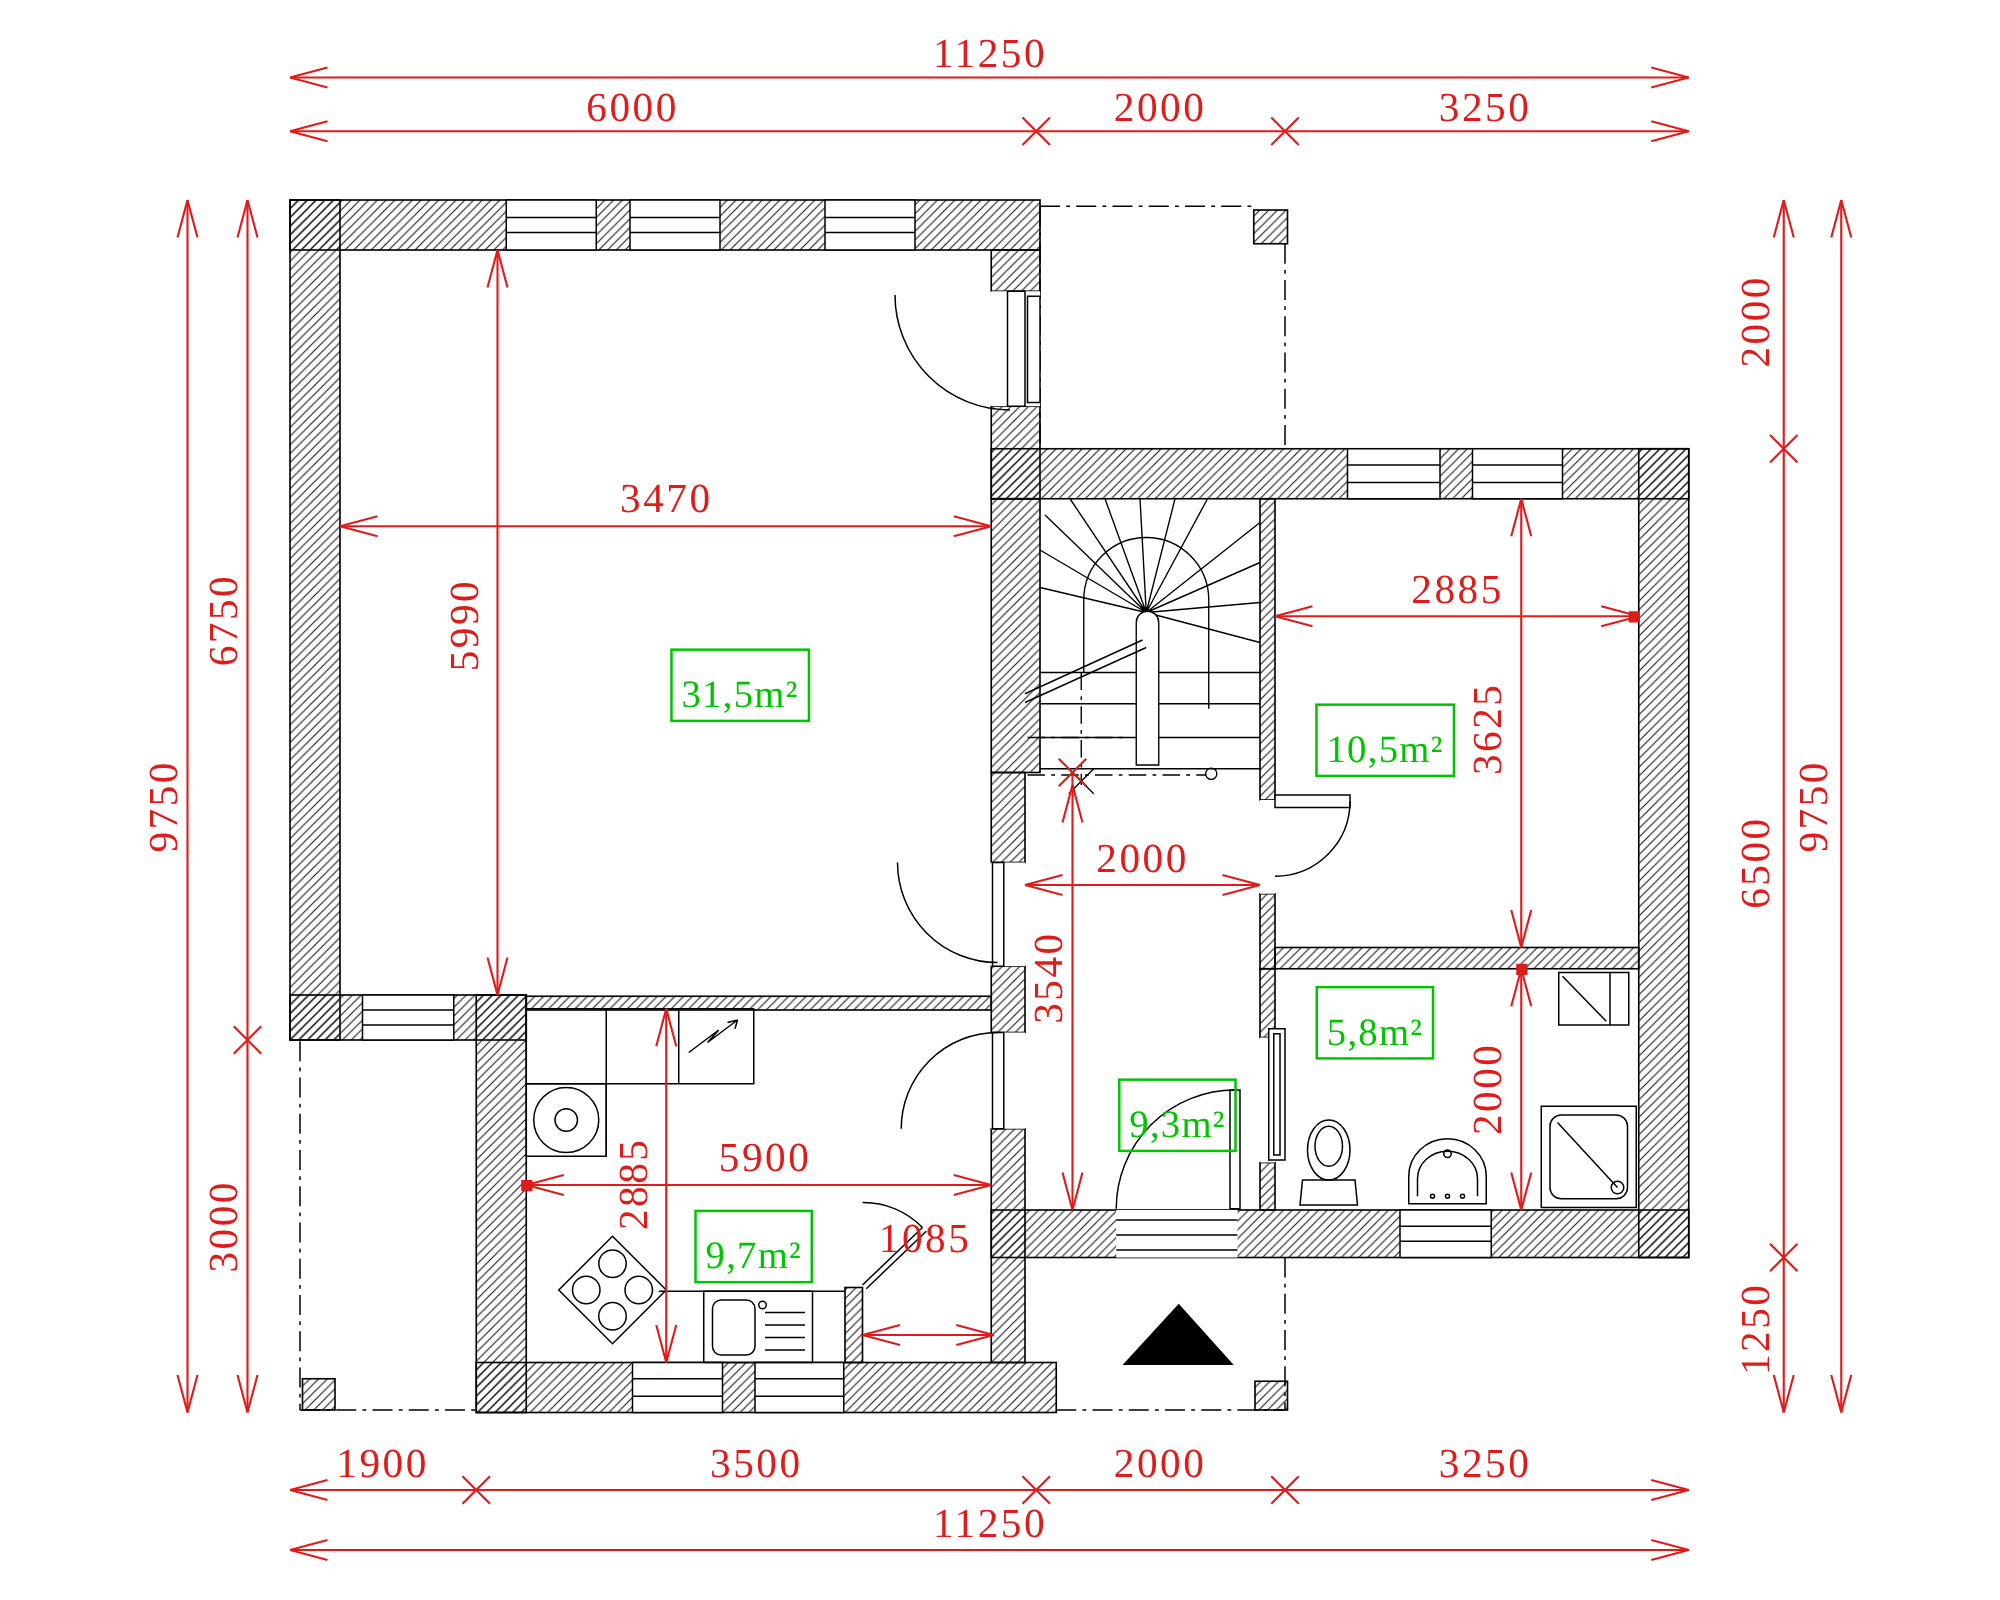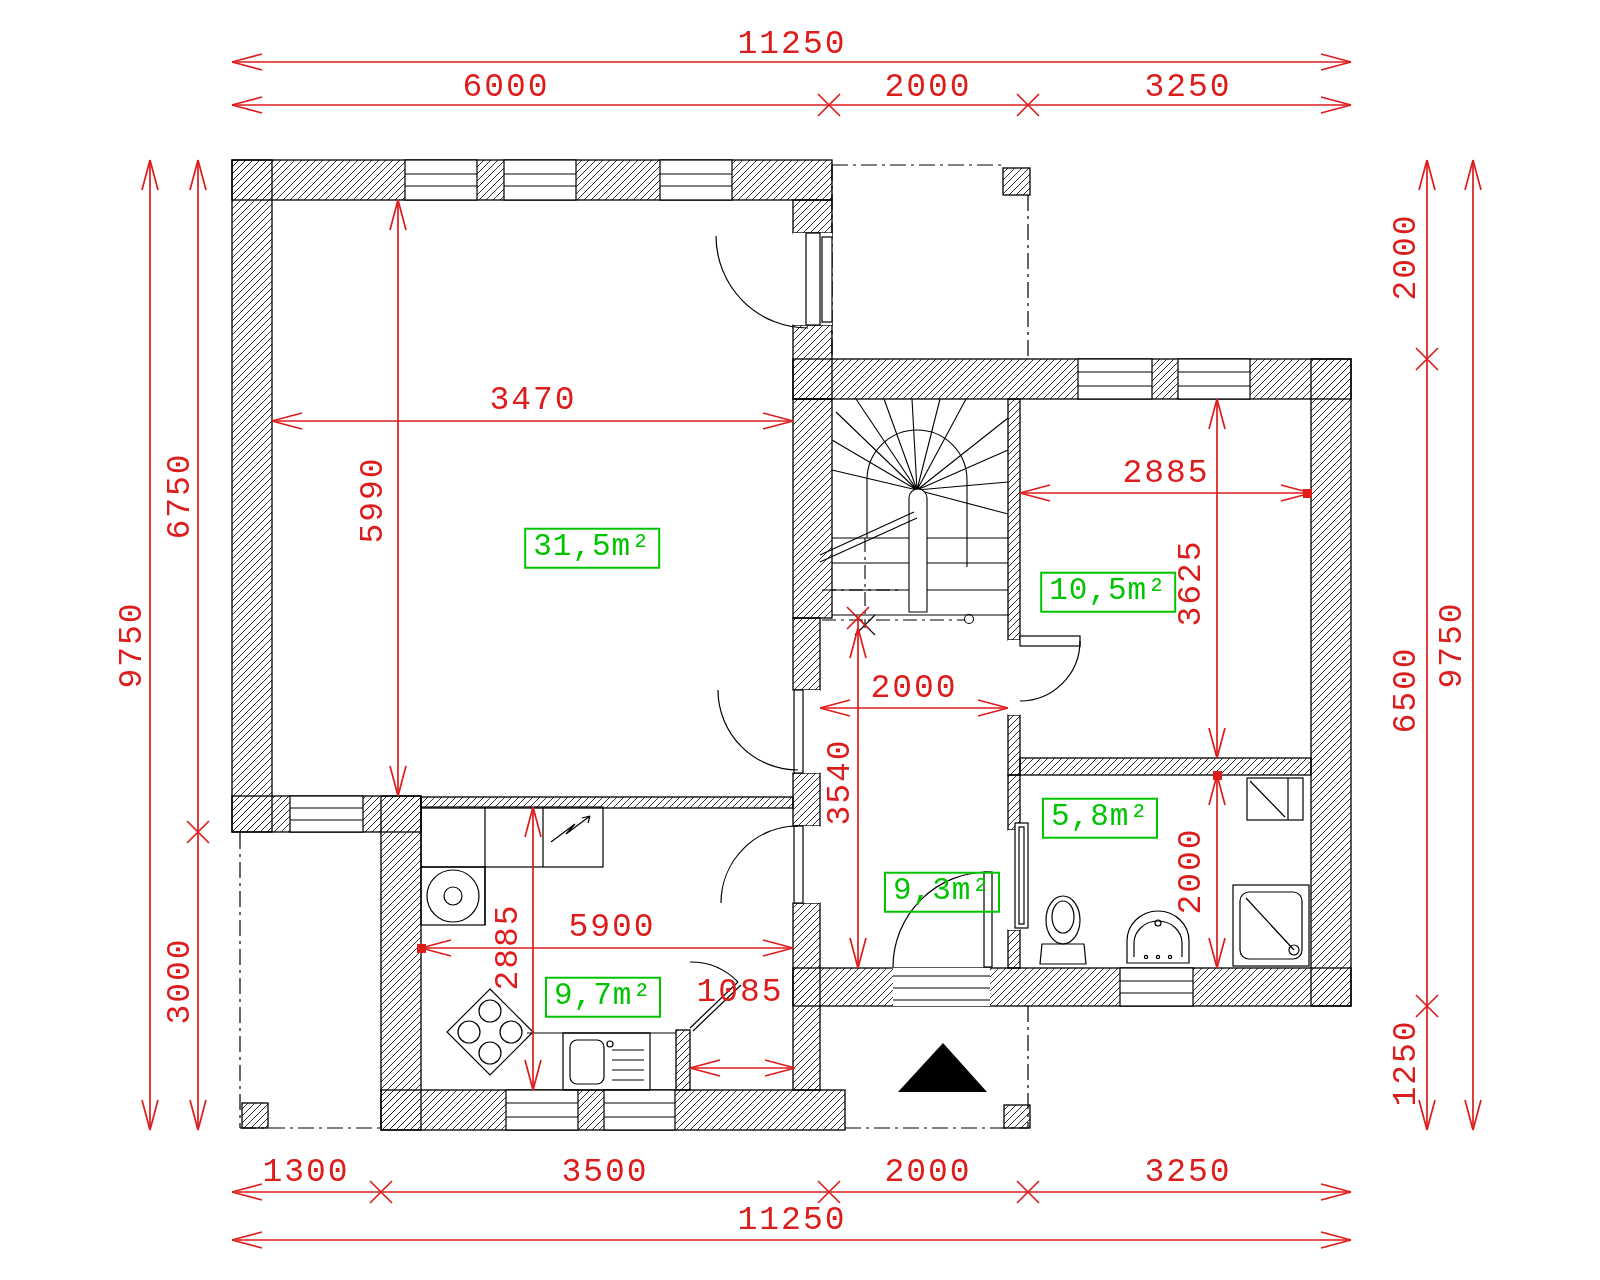--- a/index.html
+++ b/index.html
@@ -1,23 +1,23 @@
 <!DOCTYPE html>
 <html><head>
 <meta charset="utf-8">
 <style>
   html,body{margin:0;padding:0;background:#fff;}
   #canvas{position:relative;width:1600px;height:1280px;background:#ffffff;overflow:hidden;
-          font-family:Liberation Mono, monospace;}
+          font-family:Liberation Serif, serif;}
   #plan-svg{position:absolute;left:0;top:0;}
   .dim{position:absolute;transform:translate(-50%,-50%);color:#dd1c1c;font-size:33px;
        font-weight:400;letter-spacing:2px;white-space:nowrap;line-height:1;}
   .dim.rot{transform:translate(-50%,-50%) rotate(-90deg);}
   .area{position:absolute;transform:translate(-50%,-50%);color:#00c400;border:2px solid #00c400;
-        padding:1px 7px 3px 7px;font-size:31px;letter-spacing:1px;white-space:nowrap;line-height:1.05;
+        padding:19px 7px 3px 7px;font-size:31px;letter-spacing:1px;white-space:nowrap;line-height:1.05;
         background:transparent;}
 </style>
 </head>
 <body>
 
 <div id="canvas">
 
 <svg id="plan-svg" width="1600" height="1280" viewBox="0 0 1600 1280">
   <defs>
     <pattern id="h" width="7" height="7" patternUnits="userSpaceOnUse">
@@ -284,21 +284,21 @@
         <use href="#ar" transform="translate(1217,968) rotate(90)"></use>
     <rect x="1213" y="771" width="9" height="9" fill="#dd1c1c" stroke="none"></rect>
   </g>
 </svg>
 
 <div class="dim" style="left:792px;top:44px">11250</div>
 <div class="dim" style="left:506px;top:87px">6000</div>
 <div class="dim" style="left:928px;top:87px">2000</div>
 <div class="dim" style="left:1188px;top:87px">3250</div>
 
-<div class="dim" style="left:306px;top:1172px">1300</div>
+<div class="dim" style="left:306px;top:1172px">1900</div>
 <div class="dim" style="left:605px;top:1172px">3500</div>
 <div class="dim" style="left:928px;top:1172px">2000</div>
 <div class="dim" style="left:1188px;top:1172px">3250</div>
 <div class="dim" style="left:792px;top:1220px">11250</div>
 
 <div class="dim rot" style="left:132px;top:645px">9750</div>
 <div class="dim rot" style="left:180px;top:496px">6750</div>
 <div class="dim rot" style="left:180px;top:981px">3000</div>
 
 <div class="dim rot" style="left:1406px;top:257px">2000</div>

